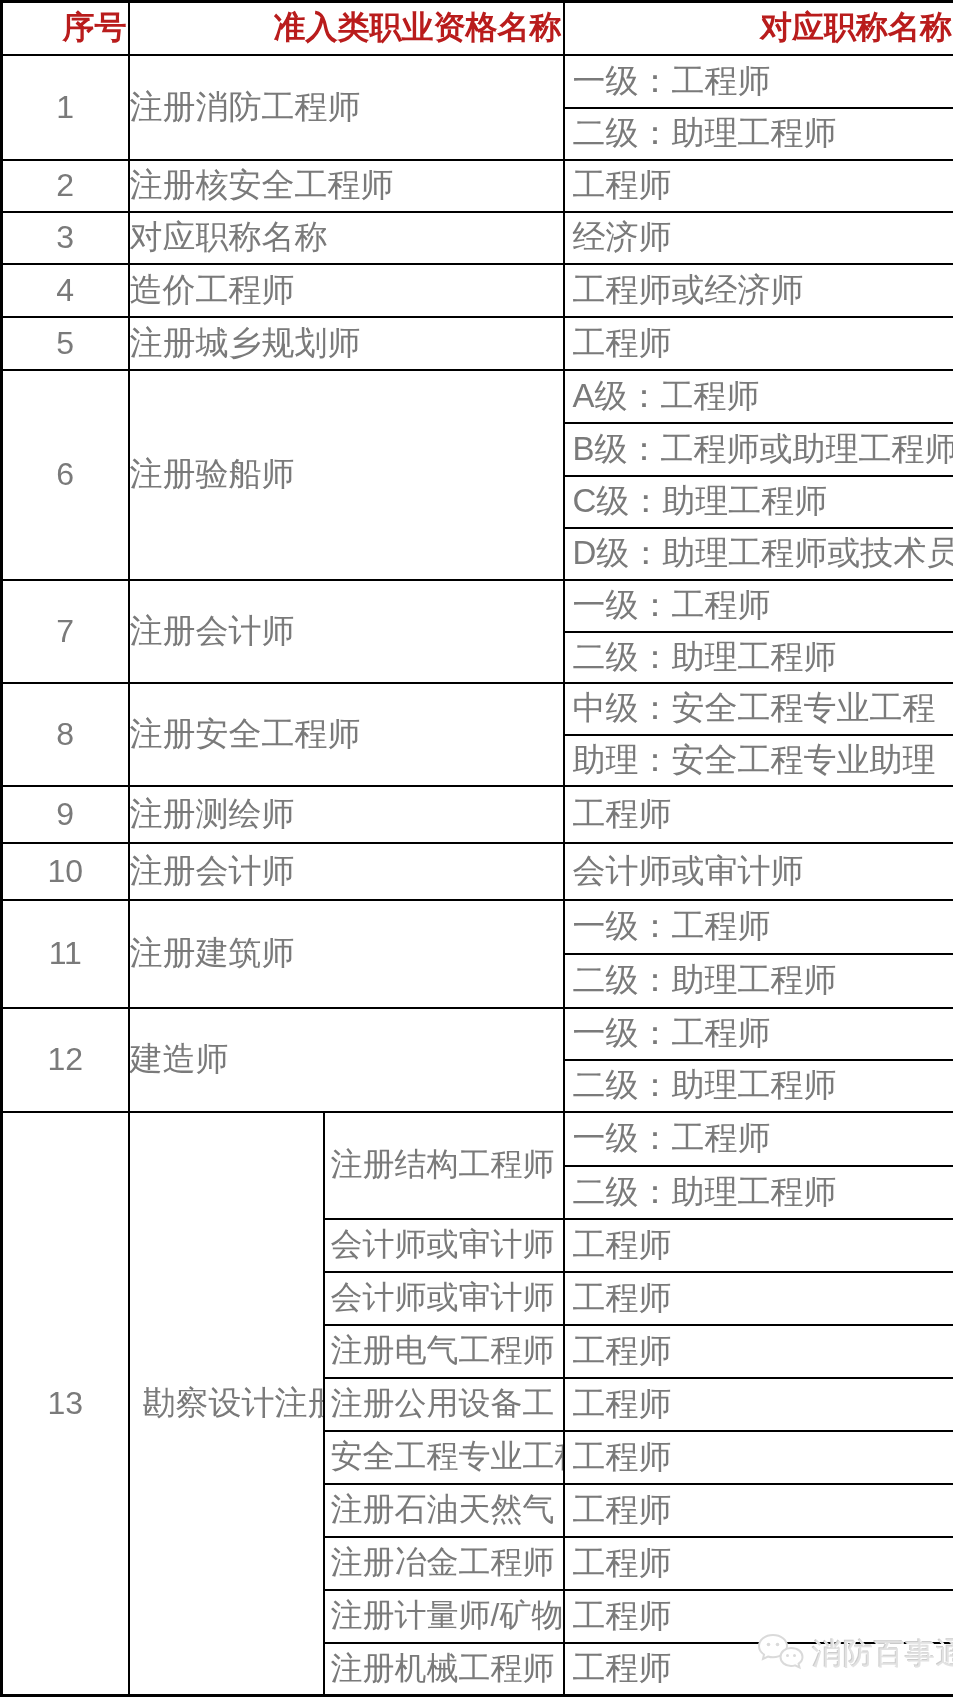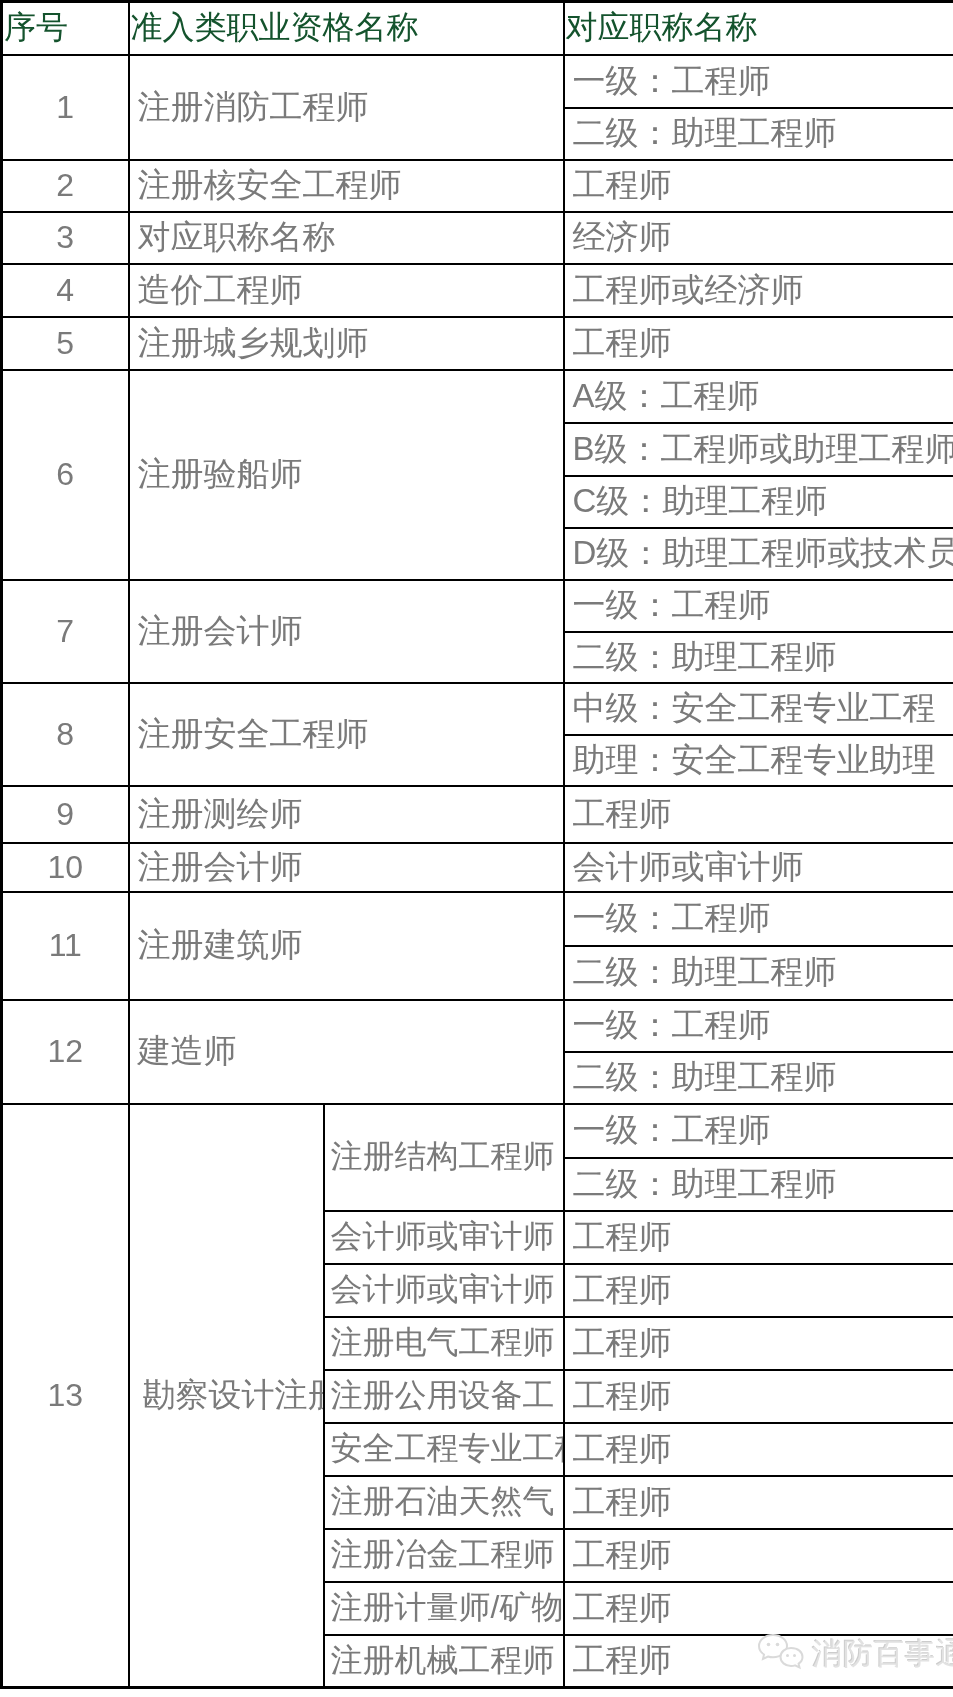--- a/index.html
+++ b/index.html
@@ -16,38 +16,38 @@
     width:953px;
     border:3px solid #000;
   }
   table.qual th, table.qual td{
     border:2px solid #000;
     overflow:hidden;
     white-space:nowrap;
     box-sizing:border-box;
   }
   th.hd{
-    color:#14532d;
-    font-weight:normal;
+    color:#b91c1c;
+    font-weight:bold;
     font-size:32px;
-    text-align:left;
+    text-align:right;
     background:#fff;
   }
   td{
     color:#7a7a7a;
     font-size:33px;
     font-weight:400;
   }
   td.num{
     text-align:center;
     font-size:32px;
   }
   td.name{
     text-align:left;
-    padding-left:8px;
+    padding-left:0;
   }
   td.name-c{
     text-align:center;
     white-space:normal;
     padding:0 13px;
     line-height:1.4;
   }
   td.sub{
     text-align:left;
     padding-left:6px;
@@ -159,21 +159,21 @@
     <tr style="height:51px">
       <td class="title">助理：安全工程专业助理</td>
     </tr>
 
     <tr style="height:57px">
       <td class="num">9</td>
       <td class="name" colspan="2">注册测绘师</td>
       <td class="title">工程师</td>
     </tr>
 
-    <tr style="height:49px">
+    <tr style="height:57px">
       <td class="num">10</td>
       <td class="name" colspan="2">注册会计师</td>
       <td class="title">会计师或审计师</td>
     </tr>
 
     <tr style="height:54px">
       <td class="num" rowspan="2">11</td>
       <td class="name" colspan="2" rowspan="2">注册建筑师</td>
       <td class="title">一级：工程师</td>
     </tr>

